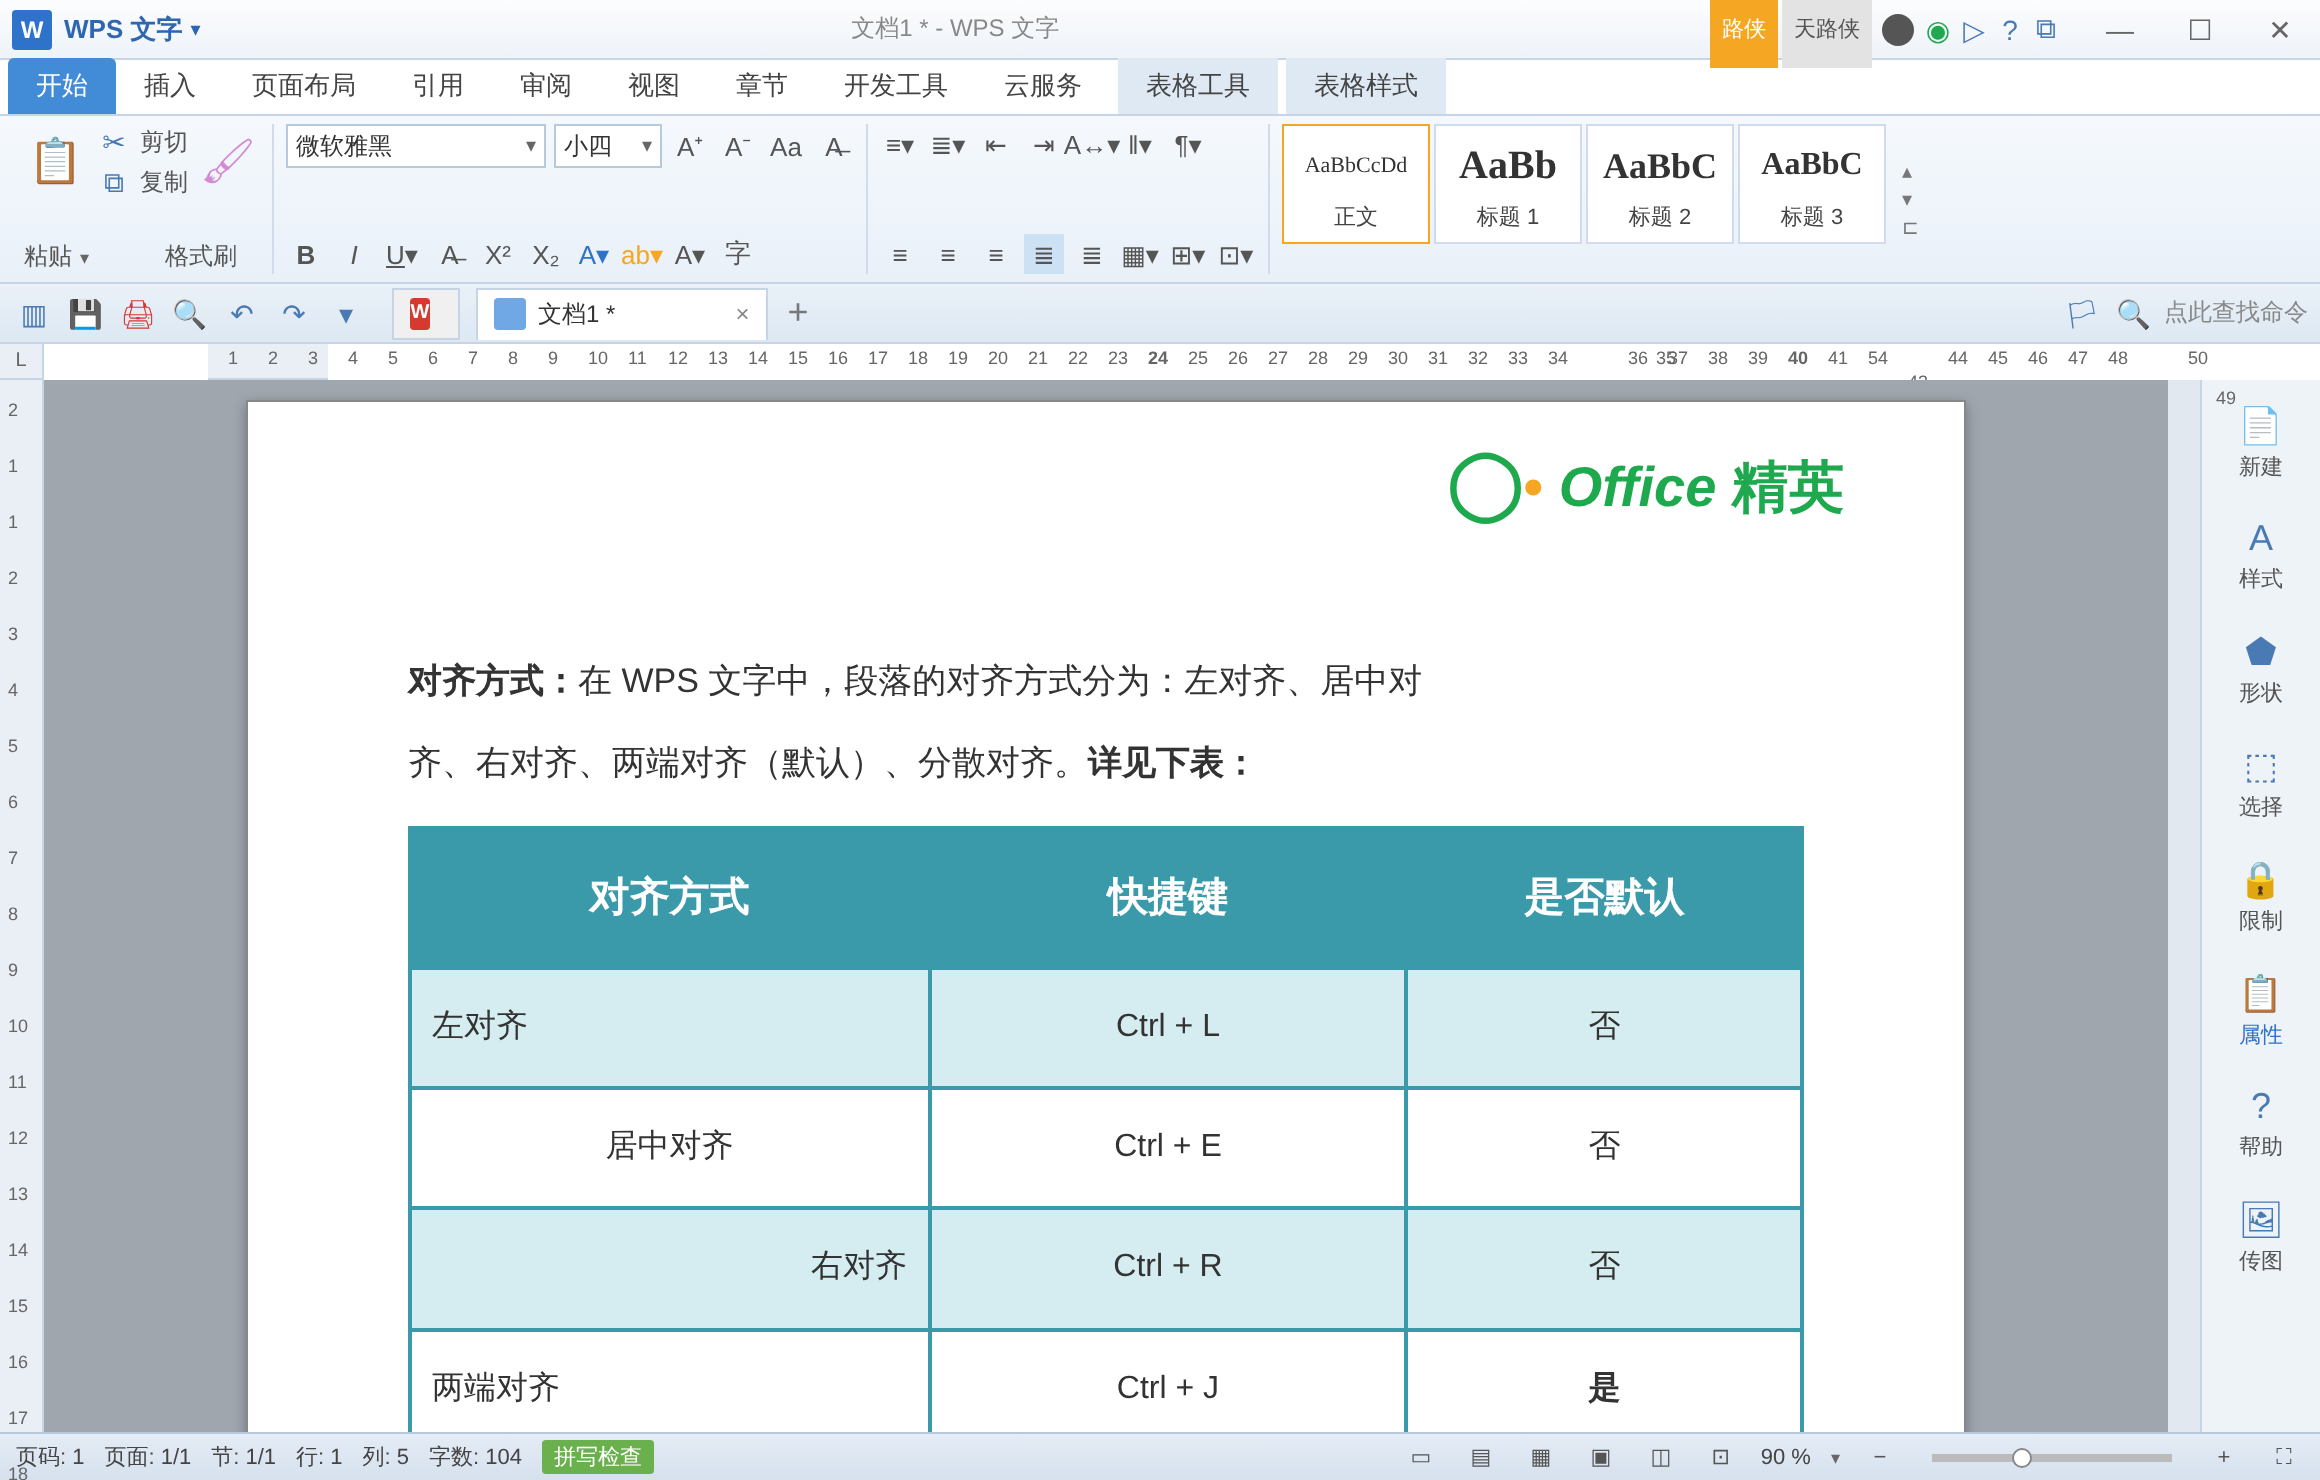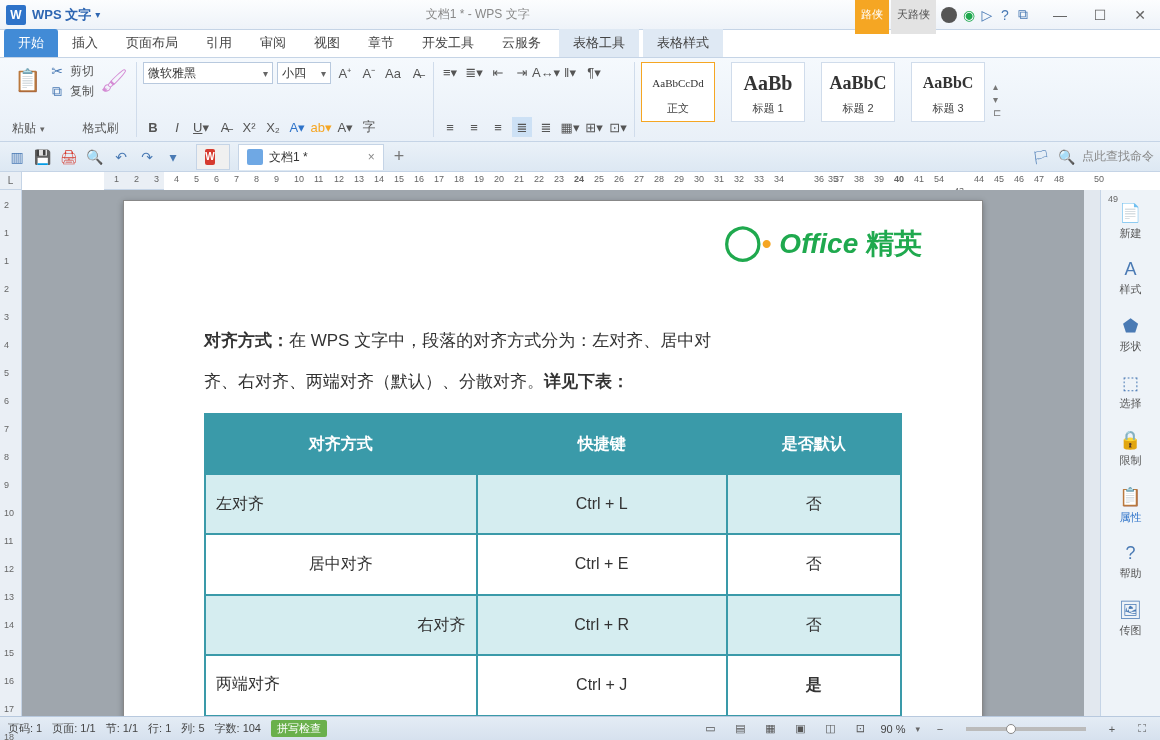--- a/index.html
+++ b/index.html
@@ -21,21 +21,21 @@
 .menutab.tool { background:#dfe9f4; margin-left:4px; }
 .ribbon { height:84px; background:linear-gradient(#f5f9fd,#e9f0f8); border-bottom:1px solid #c5d4e6; display:flex; padding:4px 6px; }
 .rgroup { display:flex; flex-direction:column; justify-content:space-between; border-right:1px solid #d0dceb; padding:0 6px; }
 .rrow { display:flex; align-items:center; gap:4px; }
 .ricon { width:18px; height:18px; display:flex; align-items:center; justify-content:center; color:#4a7ab4; font-size:14px; }
 .ricon.big { width:32px; height:32px; font-size:22px; }
 .rtxt { font-size:12px; color:#555; }
 .fontsel { border:1px solid #b8c9de; background:#fff; height:22px; padding:0 18px 0 4px; font-size:12px; position:relative; display:flex; align-items:center; }
 .fontsel::after { content:"▾"; position:absolute; right:4px; color:#666; font-size:10px; }
 .btn16 { width:20px; height:20px; display:flex; align-items:center; justify-content:center; color:#555; font-size:13px; }
-.styles { display:flex; gap:16px; }
+.styles { display:flex; gap:2px; }
 .stylebox { width:74px; height:60px; border:1px solid #d0dceb; background:#fff; text-align:center; padding:2px; cursor:pointer; }
 .stylebox.active { border:1px solid #f5a623; }
 .stylebox .preview { height:36px; display:flex; align-items:center; justify-content:center; overflow:hidden; font-family:"Times New Roman",serif; }
 .stylebox .label { font-size:11px; color:#444; }
 .qat { height:30px; background:linear-gradient(#eaf1f8,#dde8f3); border-bottom:1px solid #c5d4e6; display:flex; align-items:center; padding:0 6px; }
 .qat .qicon { width:22px; height:22px; display:flex; align-items:center; justify-content:center; margin-right:4px; color:#4a7ab4; font-size:14px; }
 .qat .doctab { display:flex; align-items:center; height:26px; background:#fff; border:1px solid #c5d4e6; border-bottom:none; padding:0 8px; margin-left:8px; position:relative; }
 .qat .doctab .w { width:16px; height:16px; background:#d63a2e; color:#fff; font-weight:bold; text-align:center; line-height:16px; font-size:10px; border-radius:2px; margin-right:6px; }
 .qat .doctab .close { margin-left:60px; color:#888; }
 .qat .doctab .tabicon { width:16px; height:16px; background:#6fa8e4; margin-right:6px; border-radius:2px; }
@@ -49,21 +49,21 @@
 .ruler-v .tick { position:absolute; left:4px; font-size:9px; color:#666; }
 .canvas { flex:1; background:#9fa6ad; overflow:auto; position:relative; }
 .page { width:860px; min-height:1000px; background:#fff; margin:10px auto; border:1px solid #888; padding:40px 80px; box-shadow:0 2px 6px rgba(0,0,0,.3); position:relative; }
 .page .brand { position:absolute; right:60px; top:20px; font-size:28px; font-weight:bold; }
 .brand .o { color:#1fa94e; font-size:34px; }
 .brand .dot { color:#f5a623; }
 .brand .txt1 { color:#1fa94e; font-style:italic; }
 .brand .txt2 { color:#1fa94e; }
 .page .body { margin-top:80px; font-size:17px; line-height:2.4; }
 .page table { width:100%; border-collapse:collapse; margin-top:10px; }
-.page th { background:#3a9aa9; color:#fff; padding:10px; border:2px solid #3a9aa9; font-size:16px; }
+.page th { background:#3a9aa9; color:#fff; padding:10px; border:2px solid #3a9aa9; font-size:20px; }
 .page td { border:2px solid #3a9aa9; padding:10px; text-align:center; font-size:16px; }
 .page tr.alt td { background:#d5edf0; }
 .sidepanel { width:60px; background:#eef3f8; border-left:1px solid #c5d4e6; display:flex; flex-direction:column; align-items:center; padding-top:8px; gap:10px; }
 .sidepanel .sitem { width:50px; text-align:center; font-size:11px; color:#555; cursor:pointer; padding:4px 0; }
 .sidepanel .sitem .sicn { font-size:18px; color:#4a7ab4; display:block; margin-bottom:2px; }
 .sidepanel .sitem.active { color:#2e73c9; }
 .vscroll { width:16px; background:#e2e8ef; }
 .statusbar { height:24px; background:linear-gradient(#e4ecf5,#d6e1ee); border-top:1px solid #b8c9de; display:flex; align-items:center; padding:0 8px; font-size:11px; color:#444; gap:10px; }
 .statusbar .spell { background:#6ab04c; color:#fff; padding:1px 6px; border-radius:2px; }
 .statusbar .spacer { flex:1; }
@@ -339,21 +339,21 @@
                 <td>居中对齐</td>
                 <td>Ctrl + E</td>
                 <td>否</td>
               </tr>
               <tr class="alt">
                 <td style="text-align: right;">右对齐</td>
                 <td>Ctrl + R</td>
                 <td>否</td>
               </tr>
               <tr>
-                <td style="text-align: left; font-family: Liberation Mono, monospace;">两端对齐</td>
+                <td style="text-align: left;">两端对齐</td>
                 <td>Ctrl + J</td>
                 <td><b>是</b></td>
               </tr>
               <tr class="alt">
                 <td style="text-align: justify; text-align-last: justify;">分　散　对　齐</td>
                 <td>Ctrl + Shift + J</td>
                 <td>否</td>
               </tr>
             </tbody>
         </table>

